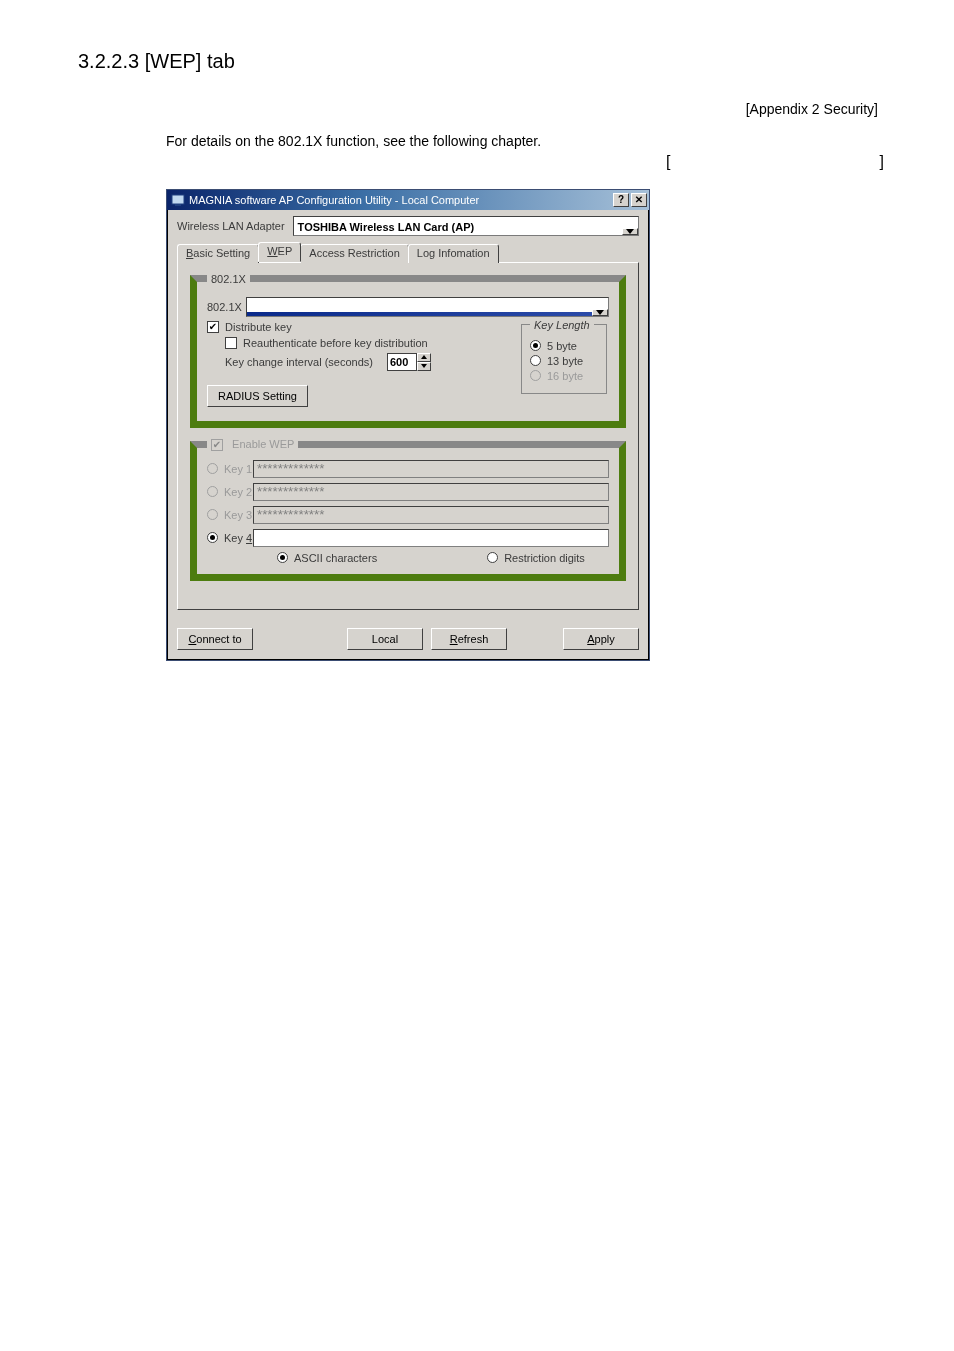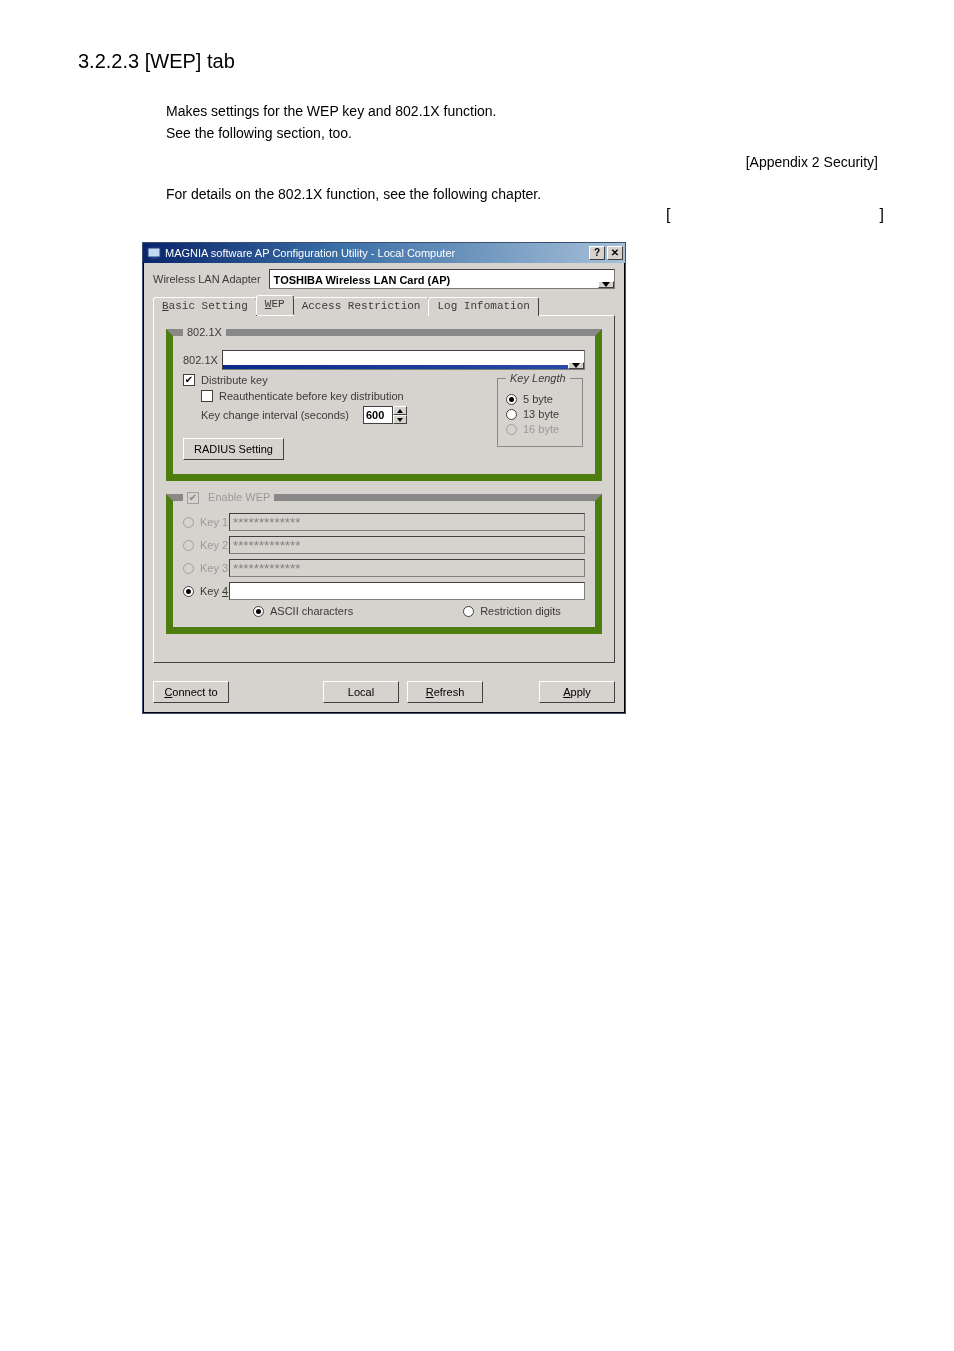--- a/index.html
+++ b/index.html
@@ -35,21 +35,21 @@
     font-size: 16px;
     margin-left: 88px;
     margin-bottom: 18px;
   }
   .bracket-left { float: left; margin-left: 500px; }
   .bracket-right { float: right; }
   .clear { clear: both; }
 
   
   .dialog-wrap {
-    margin-left: 64px;
+    margin-left: 88px;
     width: 528px;
   }
   .dialog {
     width: 482px;
     border: 1px solid #3b4d73;
     background: #d6d3ce;
     box-shadow: 0 0 0 1px #000 inset;
   }
   .titlebar {
     height: 20px;
@@ -151,21 +151,20 @@
     border-right-color:#404040;
     background:#d6d3ce;
     color:#3b3b3b;
     margin-right:-1px;
     border-top-left-radius:3px;
     border-top-right-radius:3px;
     font-size:11px;
     position:relative;
     top:1px;
     height:14px;
-    font-family:Liberation Mono, monospace;
   }
   .tab.active {
     background:#d6d3ce;
     top:0;
     z-index:2;
     border-bottom:1px solid #d6d3ce;
   }
   .tab .udl { text-decoration: underline; }
 
   .tabpanel {
@@ -345,24 +344,20 @@
   }
   .dialog-footer .spacer { flex:1; }
   .link-text { text-decoration:underline; }
 </style>
 </head>
 <body>
 
 <div class="page">
   <h2 class="section-heading">3.2.2.3 [WEP] tab</h2>
 
-  <p class="body-text">
-    <span>Makes settings for the WEP key and 802.1X function.</span><br>
-    <span>See the following section, too.</span>
-  </p>
 
   <div class="appendix-link">[Appendix 2  Security]</div>
 
   <p class="body-text">For details on the 802.1X function, see the following chapter.</p>
 
   <div class="bracket-line">
     <span class="bracket-left">[</span>
     <span class="bracket-right">]</span>
     <div class="clear"></div>
   </div>

